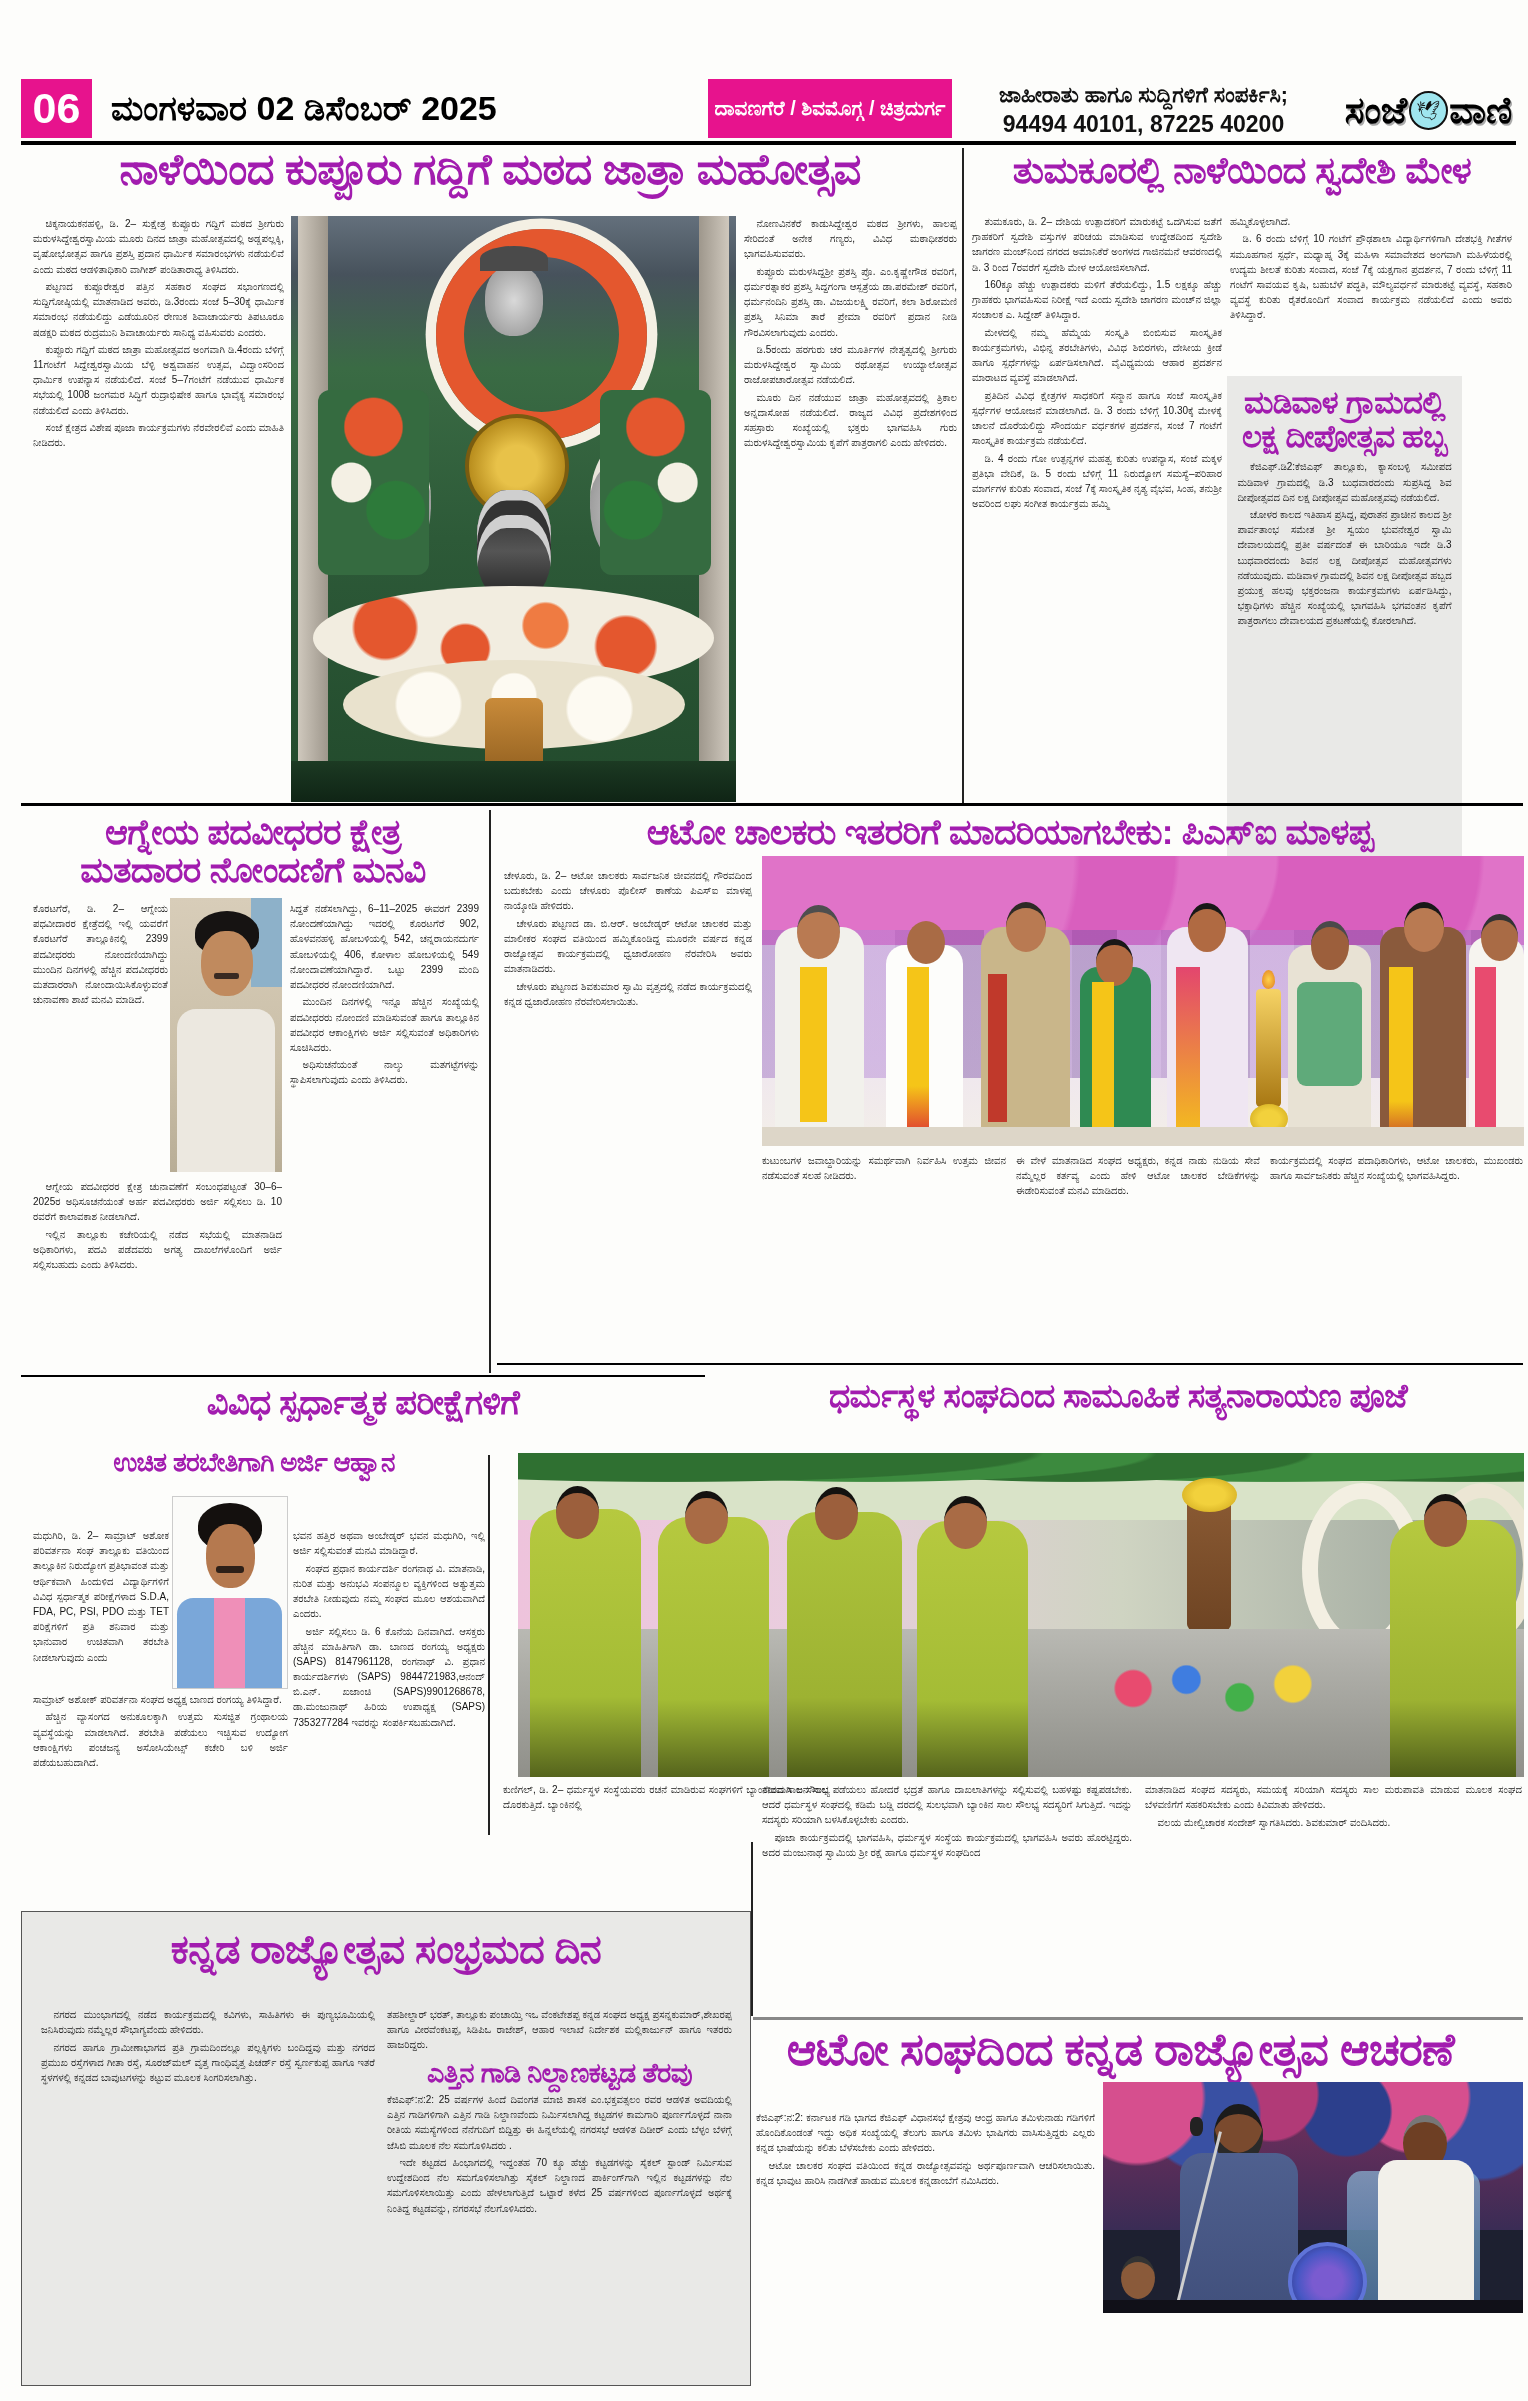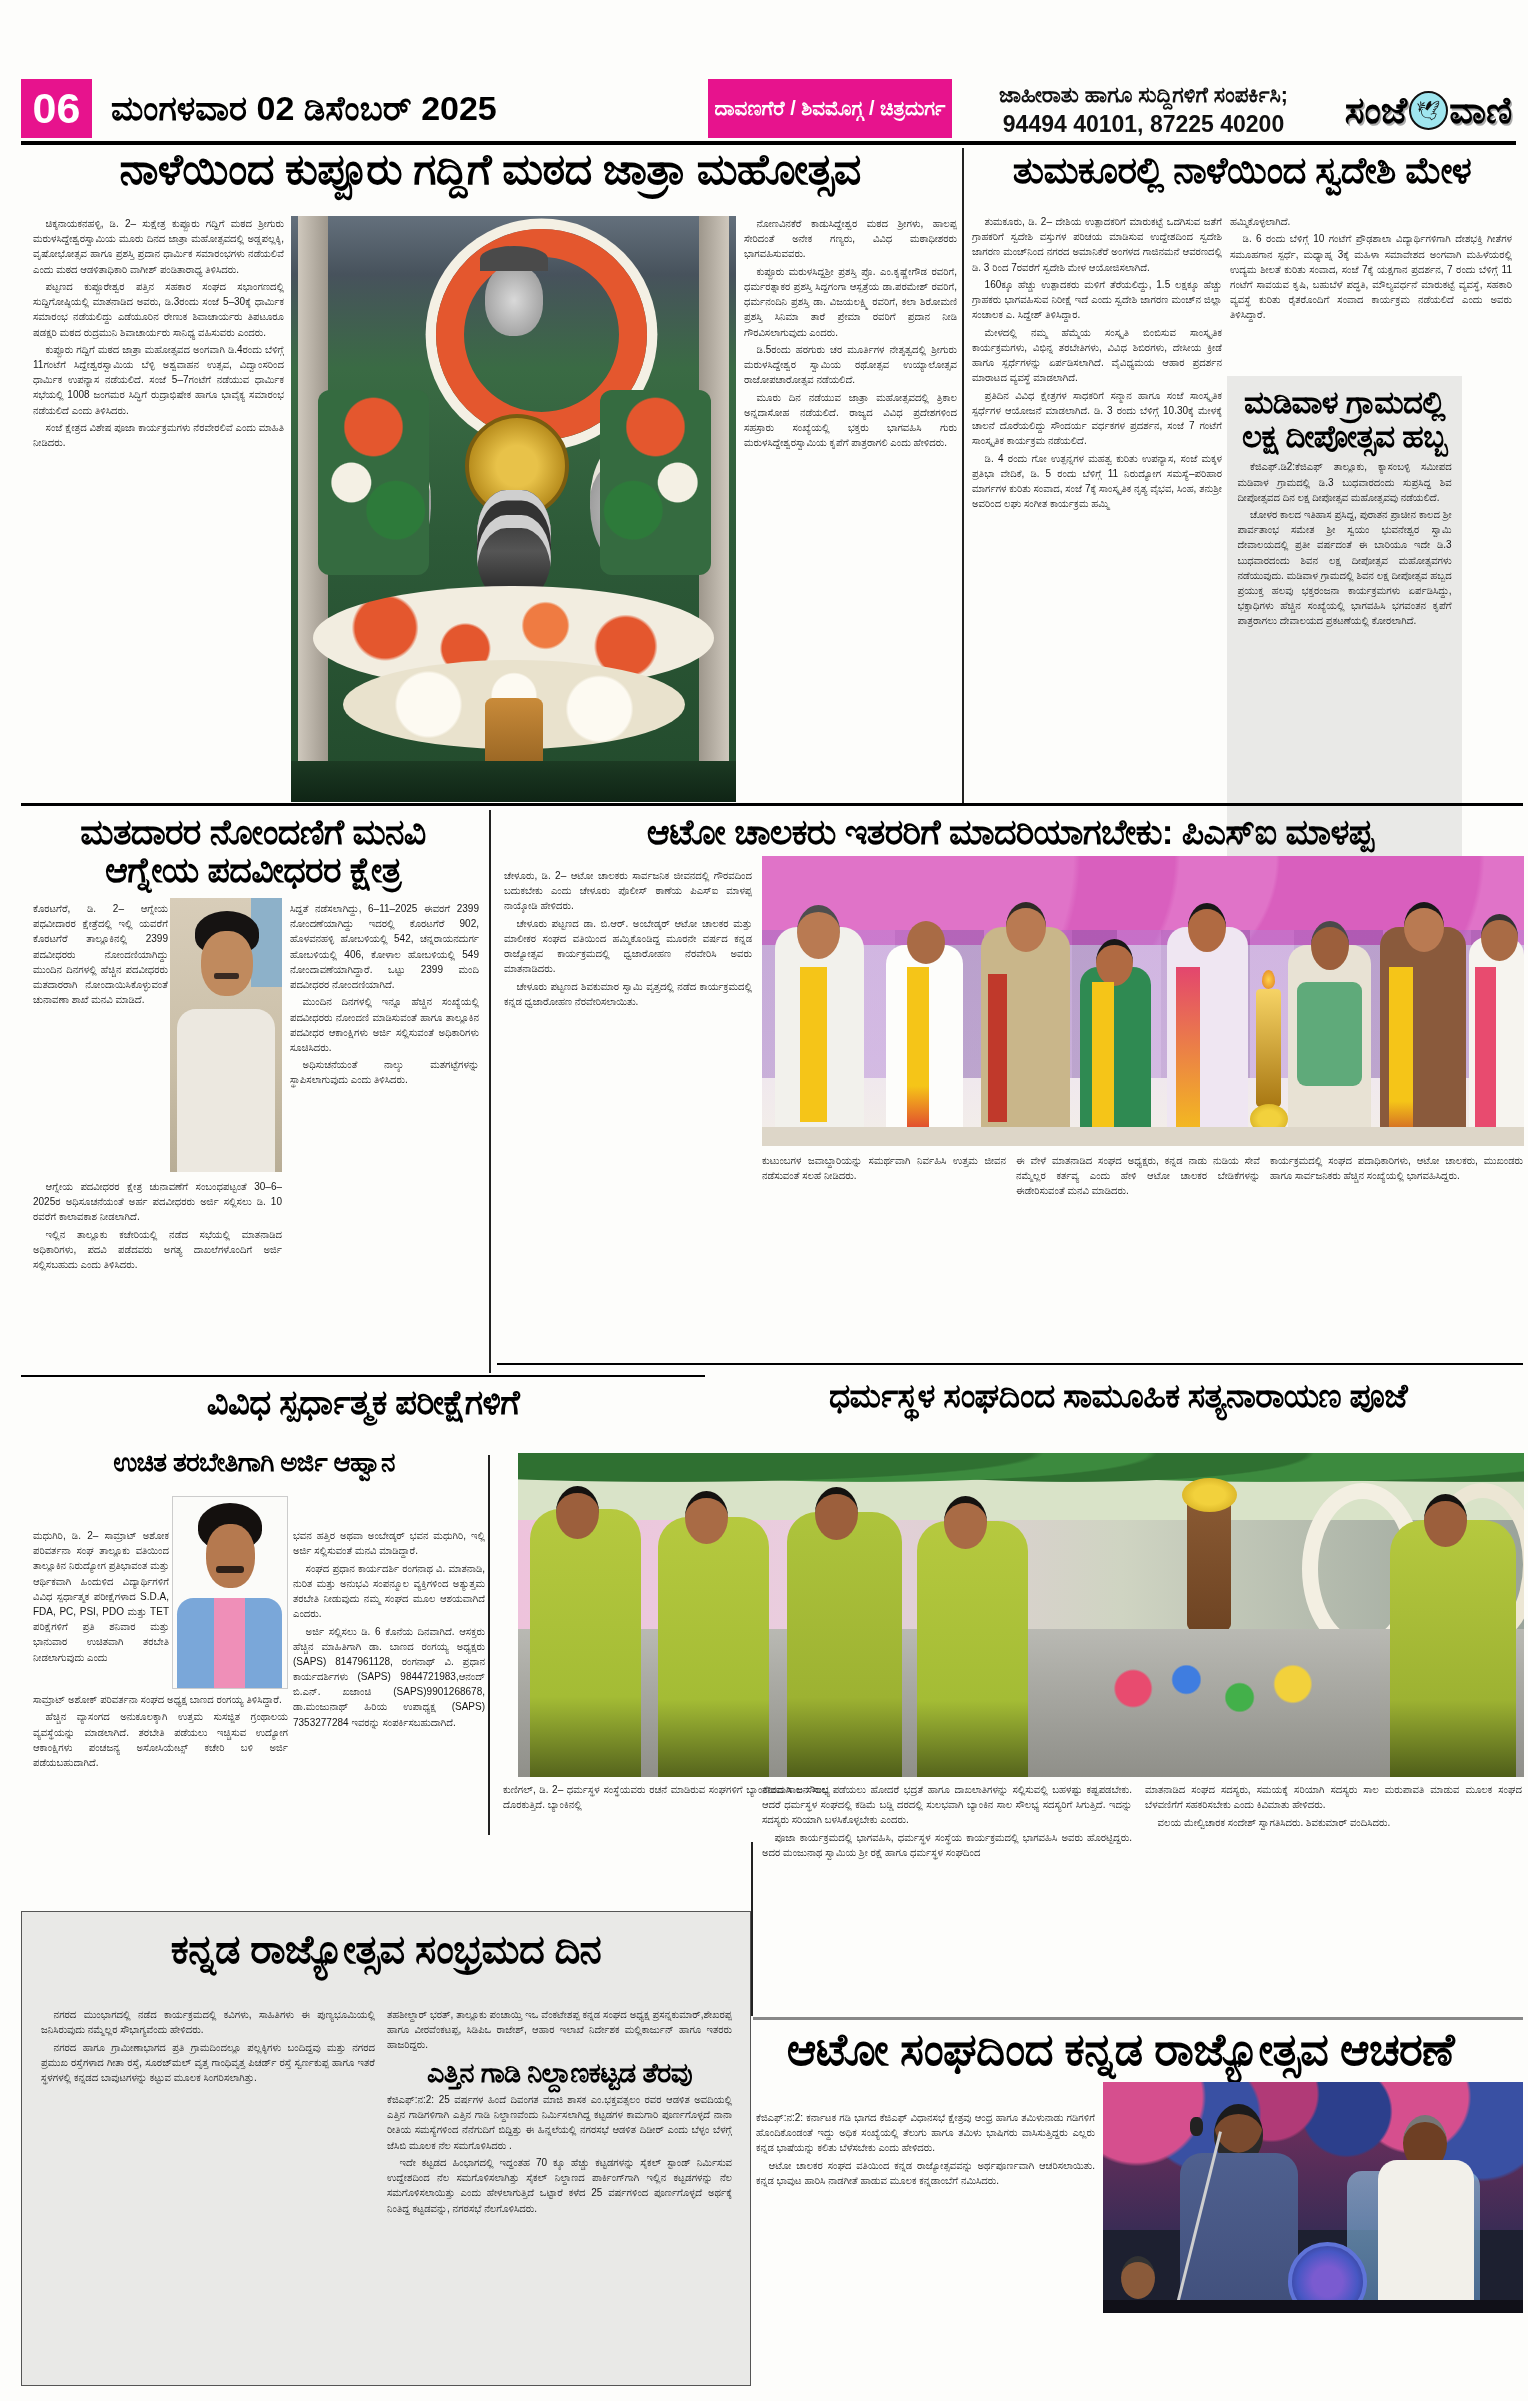--- a/index.html
+++ b/index.html
@@ -1,19 +1,19 @@
 <!DOCTYPE html>
 <html style="font-size:12px"><head>
 <meta charset="utf-8">
 <style>
   html,body{margin:0;padding:0;}
   body{width:1528px;height:2401px;position:relative;background:#fdfdfb;
        font-family:"Liberation Sans", sans-serif;color:#111;}
   .abs{position:absolute;}
-  .hl{font-weight:900;color:#000000;text-align:center;line-height:1.08;letter-spacing:-0.7px;}
+  .hl{font-weight:900;color:#a21caf;text-align:center;line-height:1.08;letter-spacing:-0.7px;}
   .col{text-align:justify;font-size:10px;line-height:1.52;color:#141414;overflow:hidden;}
   .col p{margin:0 0 2.2px 0;text-indent:12.6px;}
   .hrule{background:#000;}
   .vrule{background:#222;width:1.5px;}
   .graybox{background:#e9e9e7;}
   .photo{overflow:hidden;position:absolute;}
   .ph-el{position:absolute;}
   .magenta-box{background:#e7138d;color:#fff;font-weight:900;display:flex;align-items:center;justify-content:center;}
 </style>
 </head>
@@ -87,22 +87,22 @@
   <div class="hl" style="font-size:31px;">ಲಕ್ಷ ದೀಪೋತ್ಸವ ಹಬ್ಬ</div>
   <div class="col" style="margin:6px 10.4px 0 10.4px;height:392px;">
     <p>ಕೆಜಿಎಫ್.ಡಿ2:ಕೆಜಿಎಫ್ ತಾಲ್ಲೂಕು, ಕ್ಯಾಸಂಬಳ್ಳಿ ಸಮೀಪದ ಮಡಿವಾಳ ಗ್ರಾಮದಲ್ಲಿ ಡಿ.3 ಬುಧವಾರದಂದು ಸುಪ್ರಸಿದ್ದ ಶಿವ ದೀಪೋತ್ಸವದ ದಿನ ಲಕ್ಷ ದೀಪೋತ್ಸವ ಮಹೋತ್ಸವವು ನಡೆಯಲಿದೆ.</p>
     <p>ಚೋಳರ ಕಾಲದ ಇತಿಹಾಸ ಪ್ರಸಿದ್ದ, ಪುರಾತನ ಪ್ರಾಚೀನ ಕಾಲದ ಶ್ರೀ ಪಾರ್ವತಾಂಭ ಸಮೇತ ಶ್ರೀ ಸ್ವಯಂ ಭುವನೇಶ್ವರ ಸ್ವಾಮಿ ದೇವಾಲಯದಲ್ಲಿ ಪ್ರತೀ ವರ್ಷದಂತೆ ಈ ಬಾರಿಯೂ ಇದೇ ಡಿ.3 ಬುಧವಾರದಂದು ಶಿವನ ಲಕ್ಷ ದೀಪೋತ್ಸವ ಮಹೋತ್ಸವಗಳು ನಡೆಯುವುದು. ಮಡಿವಾಳ ಗ್ರಾಮದಲ್ಲಿ ಶಿವನ ಲಕ್ಷ ದೀಪೋತ್ಸವ ಹಬ್ಬದ ಪ್ರಯುಕ್ತ ಹಲವು ಭಕ್ತರಂಜನಾ ಕಾರ್ಯಕ್ರಮಗಳು ಏರ್ಪಡಿಸಿದ್ದು, ಭಕ್ತಾಧಿಗಳು ಹೆಚ್ಚಿನ ಸಂಖ್ಯೆಯಲ್ಲಿ ಭಾಗವಹಿಸಿ ಭಗವಂತನ ಕೃಪೆಗೆ ಪಾತ್ರರಾಗಲು ದೇವಾಲಯದ ಪ್ರಕಟಣೆಯಲ್ಲಿ ಕೋರಲಾಗಿದೆ.</p>
   </div>
 </div>
 
 <div class="abs hrule" style="left:21px;top:803px;width:1502px;height:3px;"></div>
 
 <div class="abs hl" style="left:21px;top:813px;width:464px;font-size:35px;">
+  <div>ಆಗ್ನೇಯ ಪದವೀಧರರ ಕ್ಷೇತ್ರ</div>
   <div>ಮತದಾರರ ನೋಂದಣಿಗೆ ಮನವಿ</div>
-  <div>ಆಗ್ನೇಯ ಪದವೀಧರರ ಕ್ಷೇತ್ರ</div>
 </div>
 <div class="abs col" style="left:33px;top:901px;width:135px;height:272px;">
   <p style="text-indent:0;">ಕೊರಟಗೆರೆ, ಡಿ. 2– ಆಗ್ನೇಯ ಪಧವೀದಾರರ ಕ್ಷೇತ್ರೆದಲ್ಲಿ ಇಲ್ಲಿ ಯವರೆಗೆ ಕೊರಟಗೆರೆ ತಾಲ್ಲೂಕಿನಲ್ಲಿ 2399 ಪದವೀಧರರು ನೋಂದಣಿಯಾಗಿದ್ದು ಮುಂದಿನ ದಿನಗಳಲ್ಲಿ ಹೆಚ್ಚಿನ ಪದವೀಧರರು ಮತದಾರರಾಗಿ ನೋಂದಾಯಿಸಿಕೊಳ್ಳುವಂತೆ ಚುನಾವಣಾ ಶಾಖೆ ಮನವಿ ಮಾಡಿದೆ.</p>
 </div>
 <div class="photo" style="left:170px;top:898px;width:112px;height:274px;background:linear-gradient(180deg,#d8cdb9 0%,#cabfa8 60%,#b8ad96 100%);" title="ಅಧಿಕಾರಿ ಭಾವಚಿತ್ರ">
   <div class="ph-el" style="left:81px;top:0;width:31px;height:89px;background:#8db1c9;"></div>
   <div class="ph-el" style="left:25px;top:13.3px;width:64px;height:44px;border-radius:50% 50% 40% 40%;background:#161312;"></div>
   <div class="ph-el" style="left:31px;top:33px;width:52px;height:65px;border-radius:46%;background:#c08a5e;"></div>
   <div class="ph-el" style="left:44px;top:75px;width:25px;height:6px;background:#3a2a22;border-radius:2.2px;"></div>
   <div class="ph-el" style="left:7.4px;top:111px;width:98px;height:163px;border-radius:19px 19px 0 0;background:#ece8e0;"></div>

